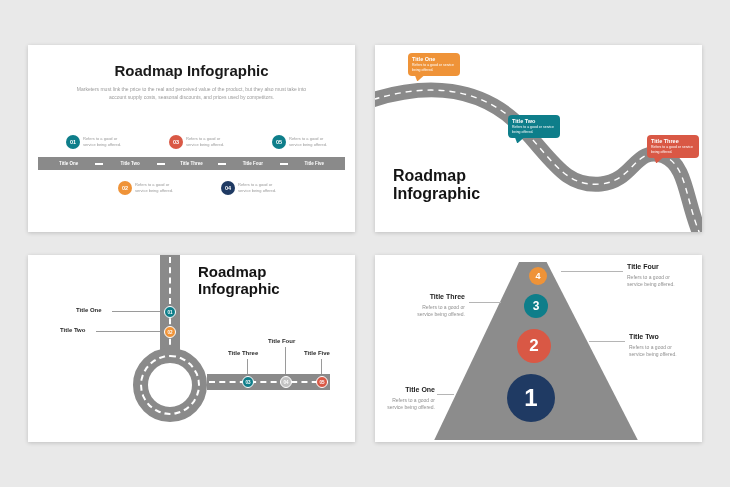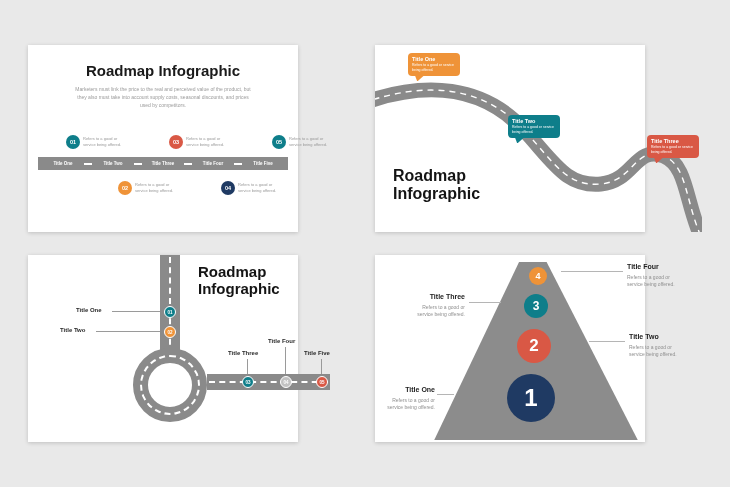--- a/index.html
+++ b/index.html
@@ -1,18 +1,18 @@
 <!DOCTYPE html>
 <html><head>
 <meta charset="utf-8">
 <style>
   *{margin:0;padding:0;box-sizing:border-box}
   html,body{width:730px;height:487px}
   body{background:#e9e9e9;font-family:"Liberation Sans",sans-serif;position:relative;overflow:hidden}
-  .slide{position:absolute;width:270px;height:187px;background:#fff;box-shadow:0 1px 4px rgba(0,0,0,.18)}
+  .slide{position:absolute;width:327px;height:187px;background:#fff;box-shadow:0 1px 4px rgba(0,0,0,.18)}
   .bg-teal{background:#0e7e8a}.bg-orange{background:#ef9338}.bg-red{background:#d95845}.bg-navy{background:#1f3a63}.bg-gray{background:#c2c2c2}
   
   .s1-title{position:absolute;top:17px;left:0;right:0;text-align:center;font-size:15px;font-weight:bold;color:#1a1a1a}
   .s1-sub{position:absolute;top:41px;left:45px;right:45px;text-align:center;font-size:5px;line-height:1.55;color:#9a9a9a}
   .s1-road{position:absolute;top:112px;left:10px;right:10px;height:13px;display:flex}
   .s1-seg{flex:1;position:relative;background:#8a8a8a;display:flex;align-items:center;justify-content:center}
   .s1-seg .seg-label{font-size:4.5px;font-weight:bold;color:#fff;white-space:nowrap}
   .s1-seg:not(:last-child)::after{content:"";position:absolute;right:-4px;top:50%;margin-top:-1px;width:8px;height:2px;background:#fff;z-index:2}
   .s1-step{position:absolute;display:flex;align-items:center;gap:3px;width:62px}
   .s1-num{width:14px;height:14px;border-radius:50%;color:#fff;font-size:5.5px;font-weight:bold;display:flex;align-items:center;justify-content:center;flex:0 0 auto}

